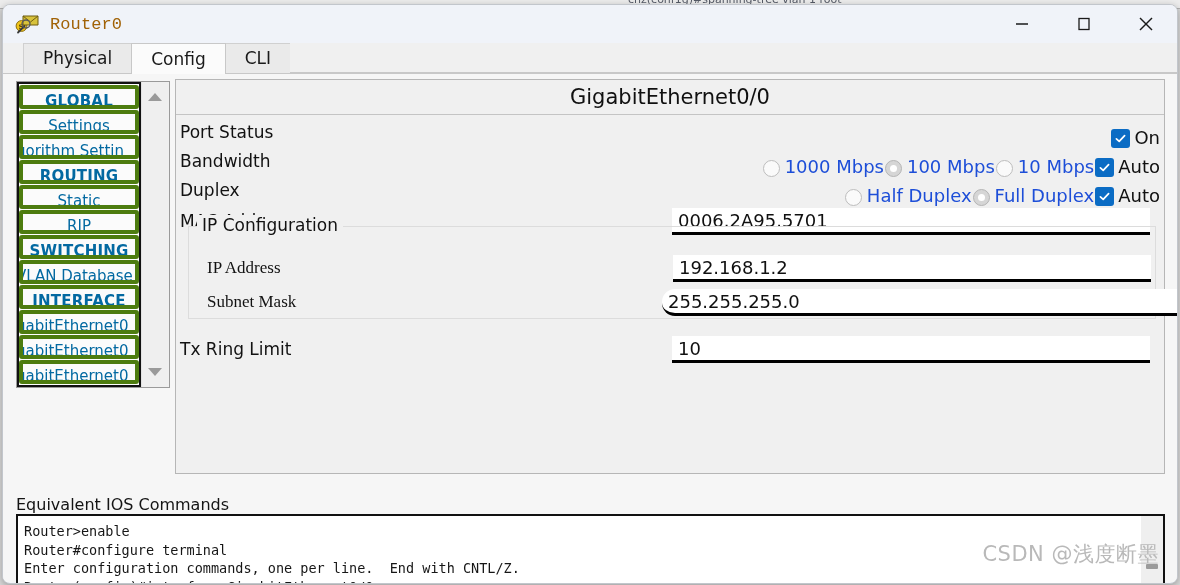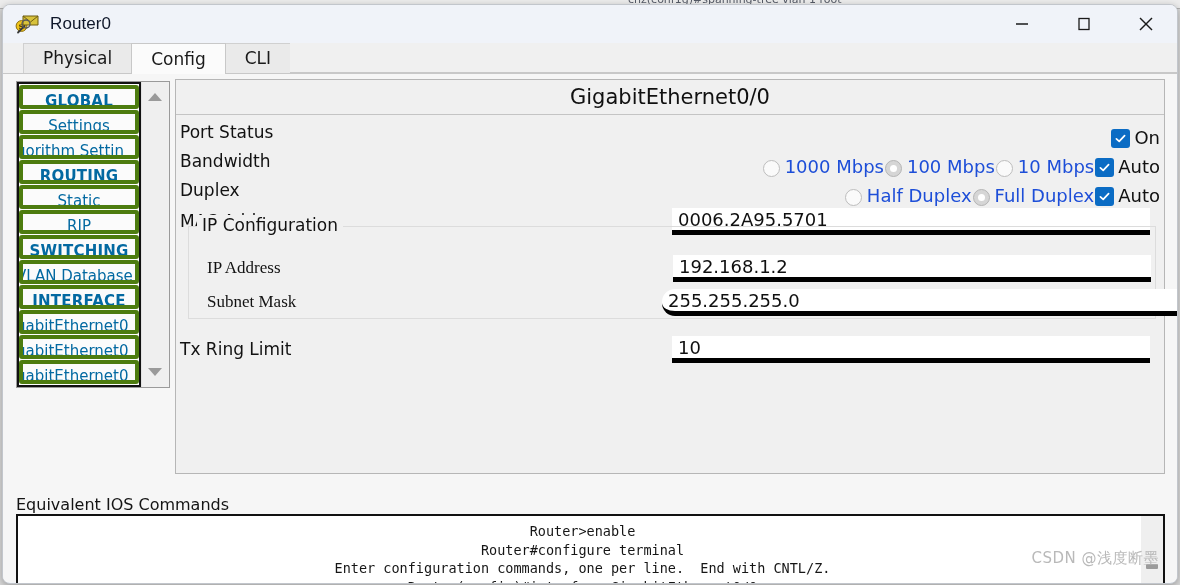--- a/index.html
+++ b/index.html
@@ -56,22 +56,22 @@
   }
   #window-icon {
     width: 26px; height: 22px;
     margin-left: 12px;
     position: relative;
     flex: none;
   }
   #window-title {
     margin-left: 9px;
     font-size: 17px;
-    color: #0f172a;
-    font-family: Liberation Sans, sans-serif;
+    color: #a16207;
+    font-family: Liberation Mono, monospace;
     letter-spacing: 0.1px;
   }
   #window-buttons {
     position: absolute;
     right: 0; top: 0;
     height: 38px;
     display: flex;
   }
   .win-btn {
     width: 62px; height: 38px;
@@ -292,21 +292,21 @@
   }
 
   
   .field {
     position: absolute;
     left: 496px;
     width: 478px;
     height: 27px;
     background: #ffffff;
     border: none;
-    border-bottom: 5px solid #000000;
+    border-bottom: 3px solid #000000;
     font-size: 18px;
     color: #101010;
     padding: 0 0 0 6px;
     font-family: "DejaVu Sans", sans-serif;
     box-sizing: border-box;
     outline: none;
   }
 
   
   #ip-group {
@@ -352,42 +352,41 @@
     flex: 1;
     padding: 6px 0 0 6px;
     overflow: hidden;
   }
   .ios-line {
     font-family: "DejaVu Sans Mono", monospace;
     font-size: 13.5px;
     line-height: 18.5px;
     color: #161616;
     white-space: pre;
-    text-align: center;
   }
   #ios-scrollbar {
     width: 22px;
     background: #efefef;
     position: relative;
     flex: none;
   }
   .ios-sb-mark {
     position: absolute;
     left: 5px;
     width: 12px; height: 5px;
     background: #9b9b9b;
     border-radius: 1px;
   }
 
   
   #watermark {
     position: absolute;
     right: 18px;
     bottom: 14px;
-    font-size: 15px;
+    font-size: 21px;
     color: #b9b9b9;
     font-family: "DejaVu Sans", sans-serif;
     letter-spacing: 0.5px;
     user-select: none;
     margin-top: 28px;
   }
 </style>
 </head>
 <body>
 

